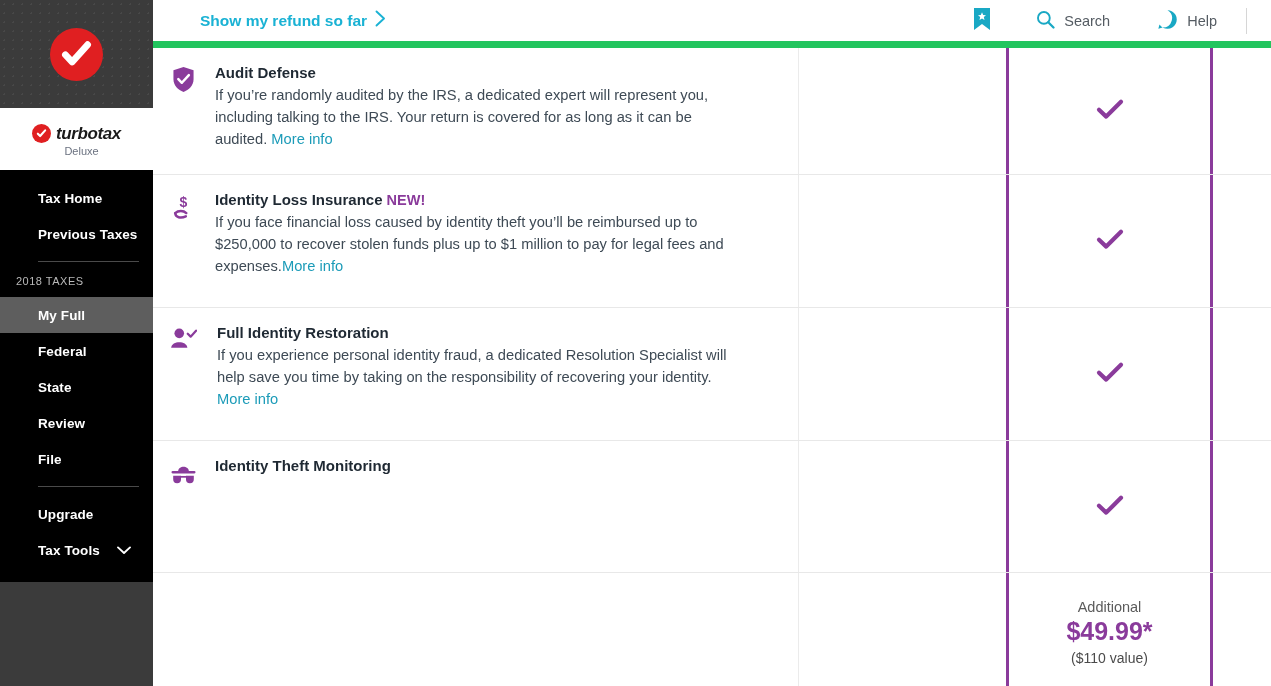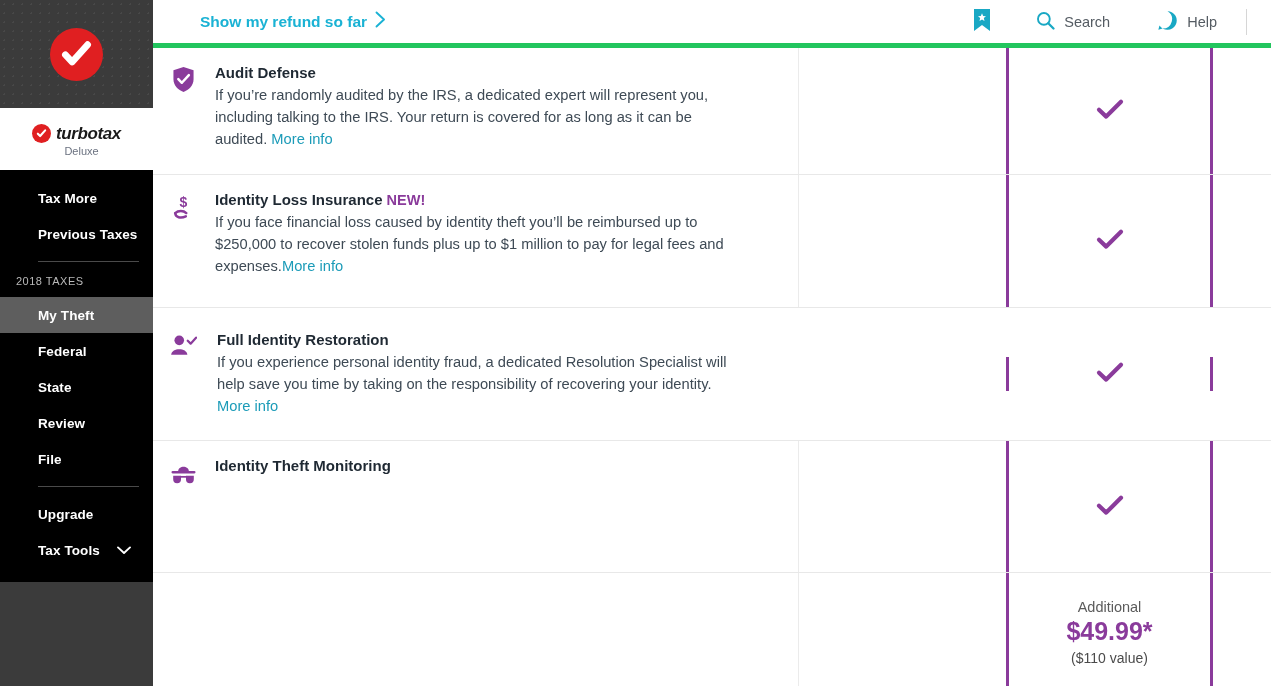--- a/index.html
+++ b/index.html
@@ -76,21 +76,21 @@
     padding: 4px 0 10px 16px; font-weight: 500;
   }
   .sb-filler { flex: 1; background: #3b3b3b; }
 
   
   .main { flex: 1; position: relative; background: #ffffff; }
 
   .topbar {
     height: 48px; position: relative;
     display: flex; align-items: center;
-    border-bottom: 5px solid #22c55e;
+    border-bottom: 7px solid #22c55e;
     padding: 0 24px 0 0;
   }
   .refund-link {
     margin-left: 47px;
     color: #1ab2d4; font-size: 15.5px; font-weight: 600;
     display: flex; align-items: center; gap: 8px; cursor: pointer;
   }
   .topbar-right {
     margin-left: auto; display: flex; align-items: center; gap: 11px;
   }
@@ -131,21 +131,21 @@
   .price-cell {
     flex-direction: column; justify-content: center; align-items: center;
     padding-top: 6px;
   }
   .price-sm { font-size: 14.5px; color: #5b5b5b; }
   .price-big { font-size: 25px; font-weight: bold; color: #8a3b9b; margin: 2px 0 4px; }
   .price-val { font-size: 14px; color: #4b4b4b; }
 
   .r1 { height: 127px; }
   .r2 { height: 133px; }
-  .r3 { height: 133px; align-items: center; }
+  .r3 { height: 133px; }
   .r4 { height: 132px; }
   .r5 { height: 113px; }
 </style>
 </head>
 <body>
 
 <div id="app">
 
   <aside class="sidebar">
 
@@ -164,32 +164,32 @@
             <path d="M4 12.4 L9 17.6 L20 5.2" fill="none" stroke="#ffffff" stroke-width="4.6" stroke-linecap="round" stroke-linejoin="round"></path>
           </svg>
         </span>
         <span class="logo-word">turbotax</span>
       </div>
       <div class="logo-sub">Deluxe</div>
     </div>
 
     <nav class="sb-nav">
       <div class="nav-item">
-        <span>Tax More</span>
+        <span>Tax Home</span>
       </div>
       <div class="nav-item">
         <span>Previous Taxes</span>
       </div>
 
       <div class="nav-sep"></div>
 
       <div class="nav-section">2018 TAXES</div>
 
       <div class="nav-item active">
-        <span>My Theft</span>
+        <span>My Full</span>
       </div>
       <div class="nav-item">
         <span>Federal</span>
       </div>
       <div class="nav-item">
         <span>State</span>
       </div>
       <div class="nav-item">
         <span>Review</span>
       </div>

